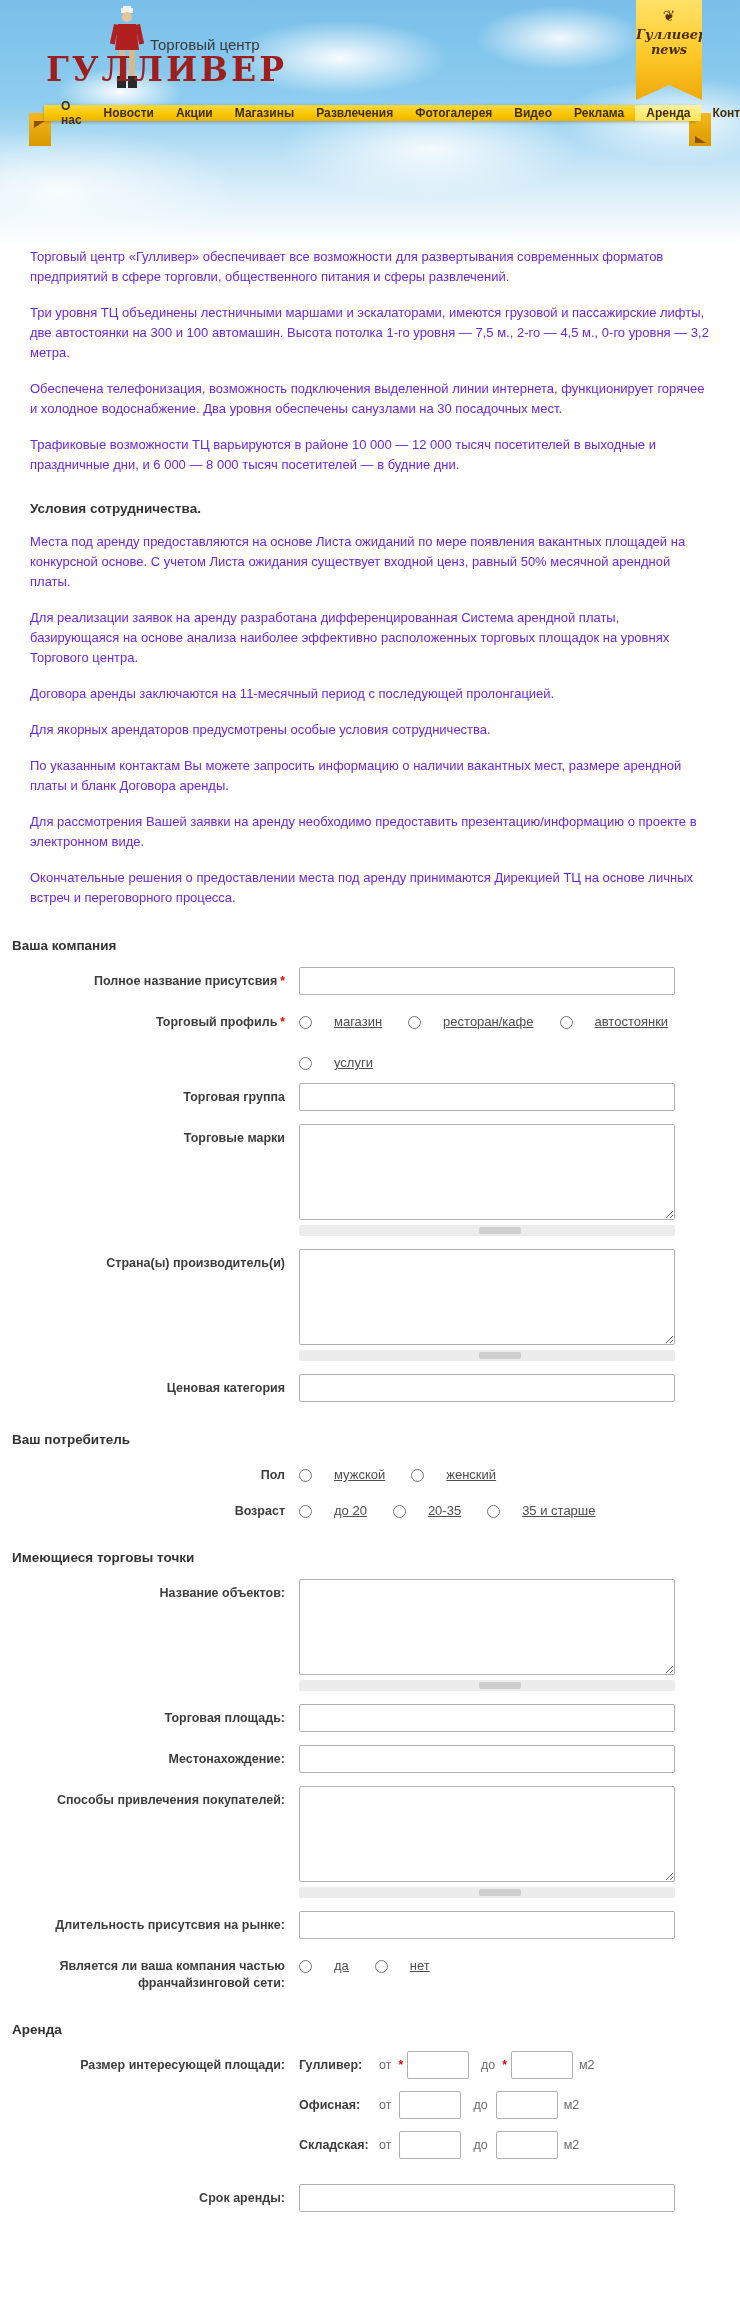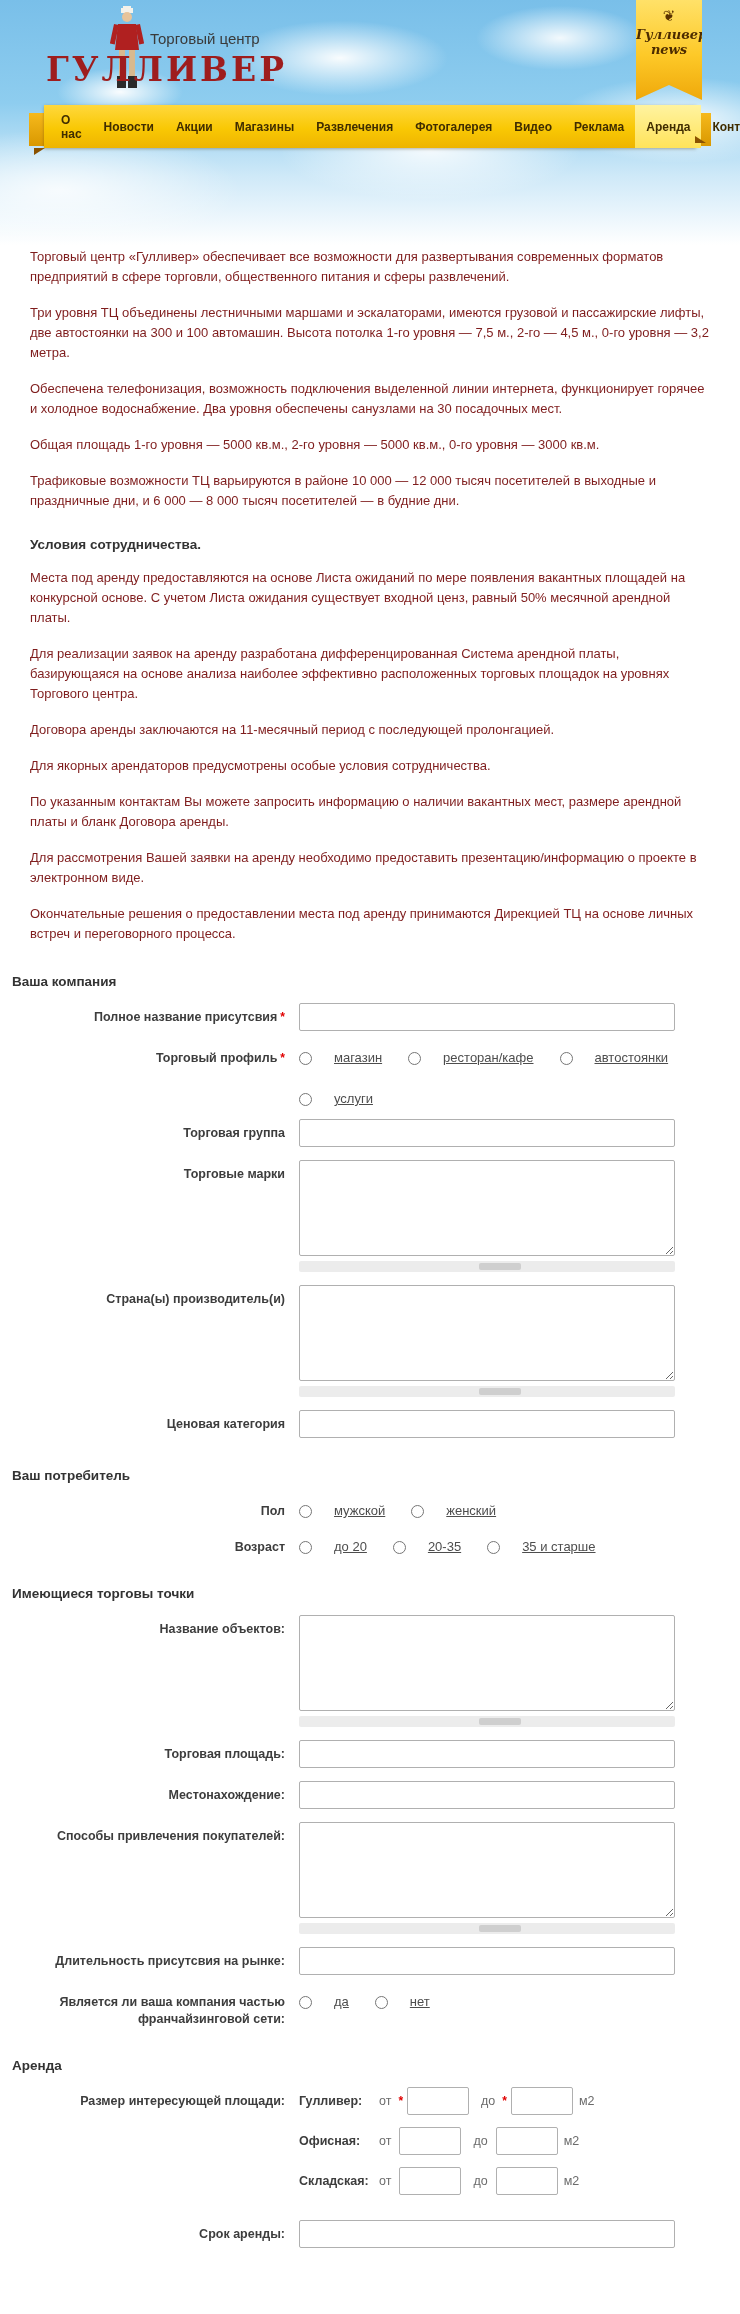--- a/index.html
+++ b/index.html
@@ -16,21 +16,21 @@
       radial-gradient(90px 34px at 120px 92px, rgba(255,255,255,.95), rgba(255,255,255,0) 70%),
       radial-gradient(150px 52px at 340px 58px, rgba(255,255,255,.95), rgba(255,255,255,0) 72%),
       radial-gradient(120px 46px at 560px 38px, rgba(255,255,255,.9), rgba(255,255,255,0) 70%),
       radial-gradient(170px 60px at 680px 120px, rgba(255,255,255,.9), rgba(255,255,255,0) 72%),
       radial-gradient(210px 70px at 430px 150px, rgba(255,255,255,.85), rgba(255,255,255,0) 72%),
       radial-gradient(240px 80px at 60px 190px, rgba(255,255,255,.8), rgba(255,255,255,0) 75%),
       linear-gradient(180deg,#79bfe9 0%, #8ecdef 42%, #cfe9f8 72%, #ffffff 100%);
   }
   .logo{position:absolute; left:46px; top:6px; width:260px; height:96px; cursor:pointer;}
   .logo-char{position:absolute; left:64px; top:0;}
-  .logo-small{position:absolute; left:104px; top:24px; font-size:15px; color:#3a3a3a;}
+  .logo-small{position:absolute; left:104px; top:30px; font-size:15px; color:#3a3a3a;}
   .logo-main{
     position:absolute; left:0; top:44px; font-family:"DejaVu Serif", serif;
     font-weight:bold; font-size:33px; color:#9e1d1d; letter-spacing:3px;
   }
   .news-badge{
     position:absolute; right:38px; top:0; width:66px; height:100px;
     background:linear-gradient(180deg,#ffe168 0%, #fdc928 55%, #efa80a 100%);
     clip-path:polygon(0 0,100% 0,100% 100%,50% 85%,0 100%);
     text-align:center; cursor:pointer; box-shadow:0 2px 4px rgba(0,0,0,.2);
   }
@@ -39,38 +39,38 @@
     font-family:"DejaVu Serif", serif; font-style:italic; font-weight:bold;
     color:#4c2c00; font-size:13px; line-height:15px;
   }
   .news-l1{margin-top:2px;}
   
   .menu-wrap{position:absolute; left:44px; right:44px; top:105px; height:31px;}
   .tail{position:absolute; top:8px; width:22px; height:33px; z-index:1;
         background:linear-gradient(180deg,#f6b91c,#d99800);}
   .tail.left{left:-15px;} .tail.right{right:-15px;}
   .menu{
-    position:relative; z-index:2; height:43px; display:flex; justify-content:space-between;
+    position:relative; z-index:2; height:16px; display:flex; justify-content:space-between;
     background:linear-gradient(180deg,#ffd83d 0%, #f9c804 55%, #eeb400 100%);
     box-shadow:0 1px 3px rgba(60,40,0,.35); padding:0 6px;
   }
   .menu::before,.menu::after{content:''; position:absolute; bottom:-7px; z-index:3;
     border-style:solid; width:0; height:0;}
   .menu::before{left:-10px; border-width:7px 11px 0 0; border-color:#8a5200 transparent transparent transparent;}
   .menu::after{right:-10px; border-width:0 11px 7px 0; border-color:transparent #8a5200 transparent transparent; bottom:auto; top:31px; transform:rotate(180deg);}
   .nav-item{
     display:flex; align-items:center; padding:0 11px; font-size:12px; font-weight:bold;
     color:#402d00; text-decoration:none; cursor:pointer;
   }
   .nav-item.active{background:linear-gradient(180deg,#fff3a0,#ffe35a); }
   
   .main{margin-top:-82px; padding:0 30px 46px 30px; flex:1 0 auto;}
   .page-title{font-size:20px; font-weight:bold; color:#2e2e2e; margin:0 0 30px 0;}
   .sec-h{font-size:13.5px; font-weight:bold; color:#333; margin:26px 0 6px 0;}
-  .main p{font-size:13px; color:#7f1d1d; line-height:20px; margin:16px 0; max-width:690px;}
+  .main p{font-size:13px; color:#6d28d9; line-height:20px; margin:16px 0; max-width:690px;}
   
   .form-h{font-size:13.5px; font-weight:bold; color:#333; margin:30px 0 14px -18px;}
   .frow{display:flex; margin:0 0 13px 0; align-items:flex-start;}
   .flabel{
     width:255px; flex:none; text-align:right; padding-right:14px; padding-top:6px;
     font-size:12.5px; font-weight:bold; color:#3d3d3d; line-height:17px;
   }
   .req{color:#e00000; font-weight:bold; margin-left:3px; font-size:12px;}
   .fctrl{flex:1; max-width:376px;}
   .ti{
@@ -137,21 +137,20 @@
   </div>
 </div>
 
 <div class="main">
   <h1 class="page-title">АРЕНДА</h1>
 
   <div class="sec-h">Технические возможности.</div>
   <p>Торговый центр «Гулливер» обеспечивает все возможности для развертывания современных форматов предприятий в сфере торговли, общественного питания и сферы развлечений.</p>
   <p>Три уровня ТЦ объединены лестничными маршами и эскалаторами, имеются грузовой и пассажирские лифты, две автостоянки на 300 и 100 автомашин. Высота потолка 1-го уровня — 7,5 м., 2-го — 4,5 м., 0-го уровня — 3,2 метра.</p>
   <p>Обеспечена телефонизация, возможность подключения выделенной линии интернета, функционирует горячее и холодное водоснабжение. Два уровня обеспечены санузлами на 30 посадочных мест.</p>
-  <p>Общая площадь 1-го уровня — 5000 кв.м., 2-го уровня — 5000 кв.м., 0-го уровня — 3000 кв.м.</p>
   <p>Трафиковые возможности ТЦ варьируются в районе 10 000 — 12 000 тысяч посетителей в выходные и праздничные дни, и 6 000 — 8 000 тысяч посетителей — в будние дни.</p>
 
   <div class="sec-h">Условия сотрудничества.</div>
   <p>Места под аренду предоставляются на основе Листа ожиданий по мере появления вакантных площадей на конкурсной основе. С учетом Листа ожидания существует входной ценз, равный 50% месячной арендной платы.</p>
   <p>Для реализации заявок на аренду разработана дифференцированная Система арендной платы, базирующаяся на основе анализа наиболее эффективно расположенных торговых площадок на уровнях Торгового центра.</p>
   <p>Договора аренды заключаются на 11-месячный период с последующей пролонгацией.</p>
   <p>Для якорных арендаторов предусмотрены особые условия сотрудничества.</p>
   <p>По указанным контактам Вы можете запросить информацию о наличии вакантных мест, размере арендной платы и бланк Договора аренды.</p>
   <p>Для рассмотрения Вашей заявки на аренду необходимо предоставить презентацию/информацию о проекте в электронном виде.</p>
   <p>Окончательные решения о предоставлении места под аренду принимаются Дирекцией ТЦ на основе личных встреч и переговорного процесса.</p>

